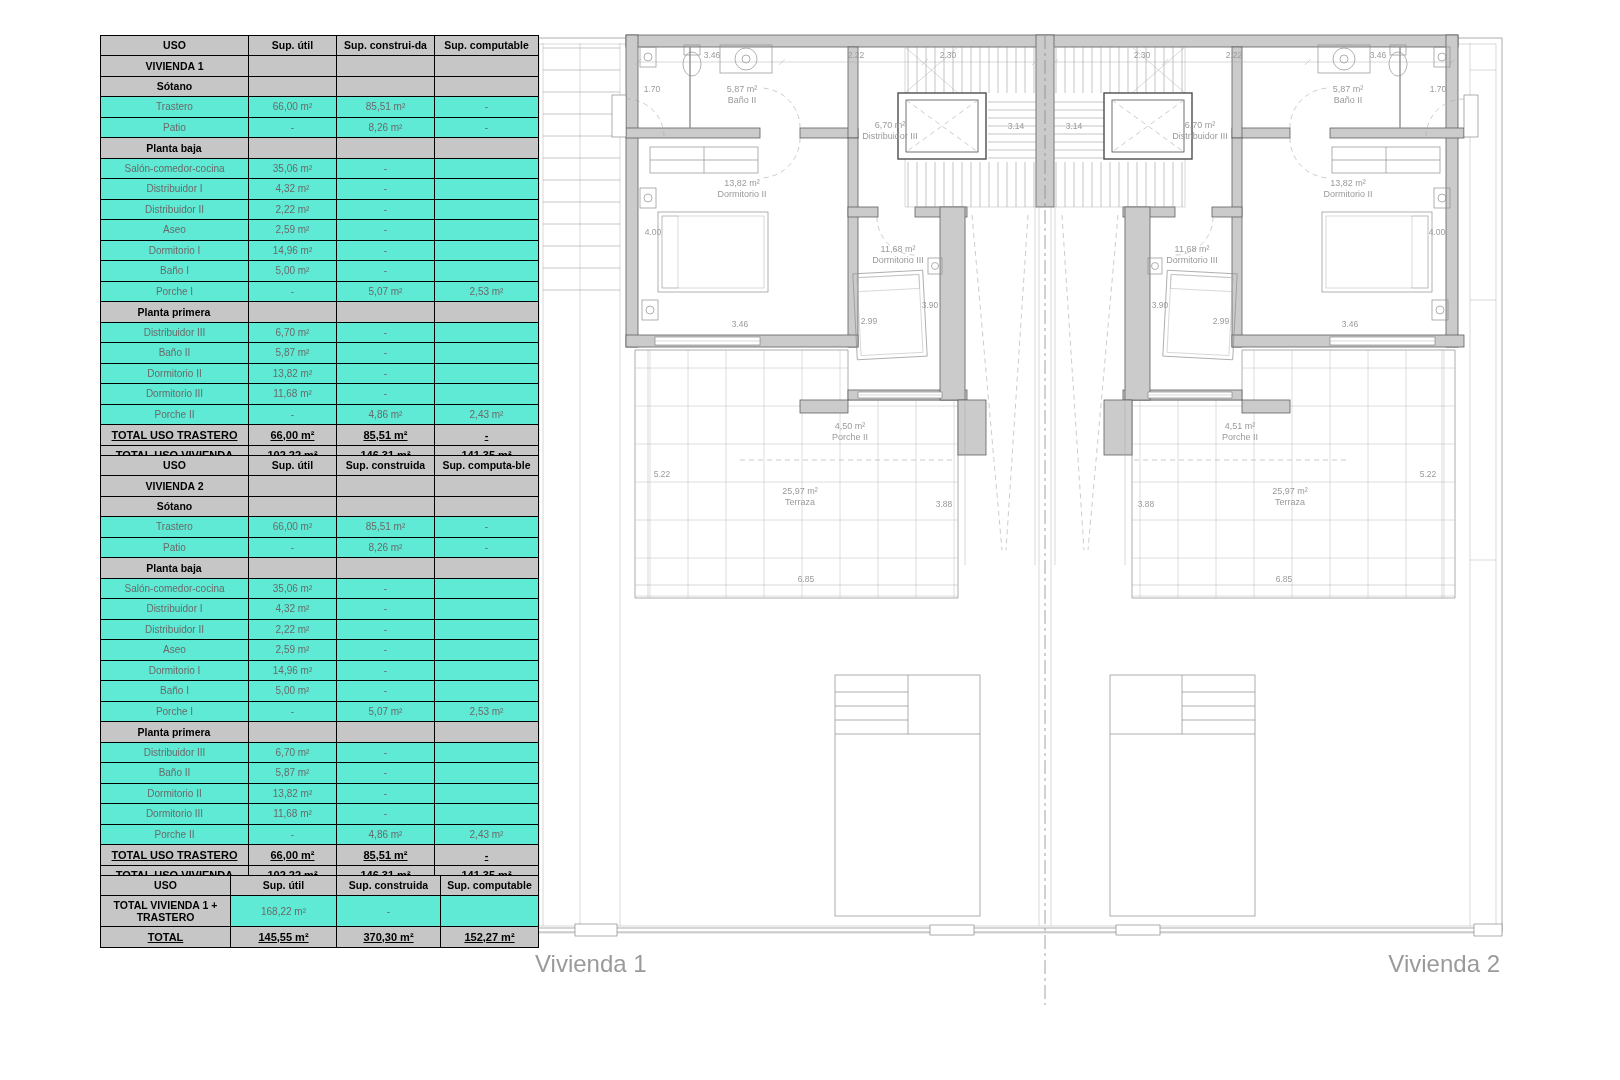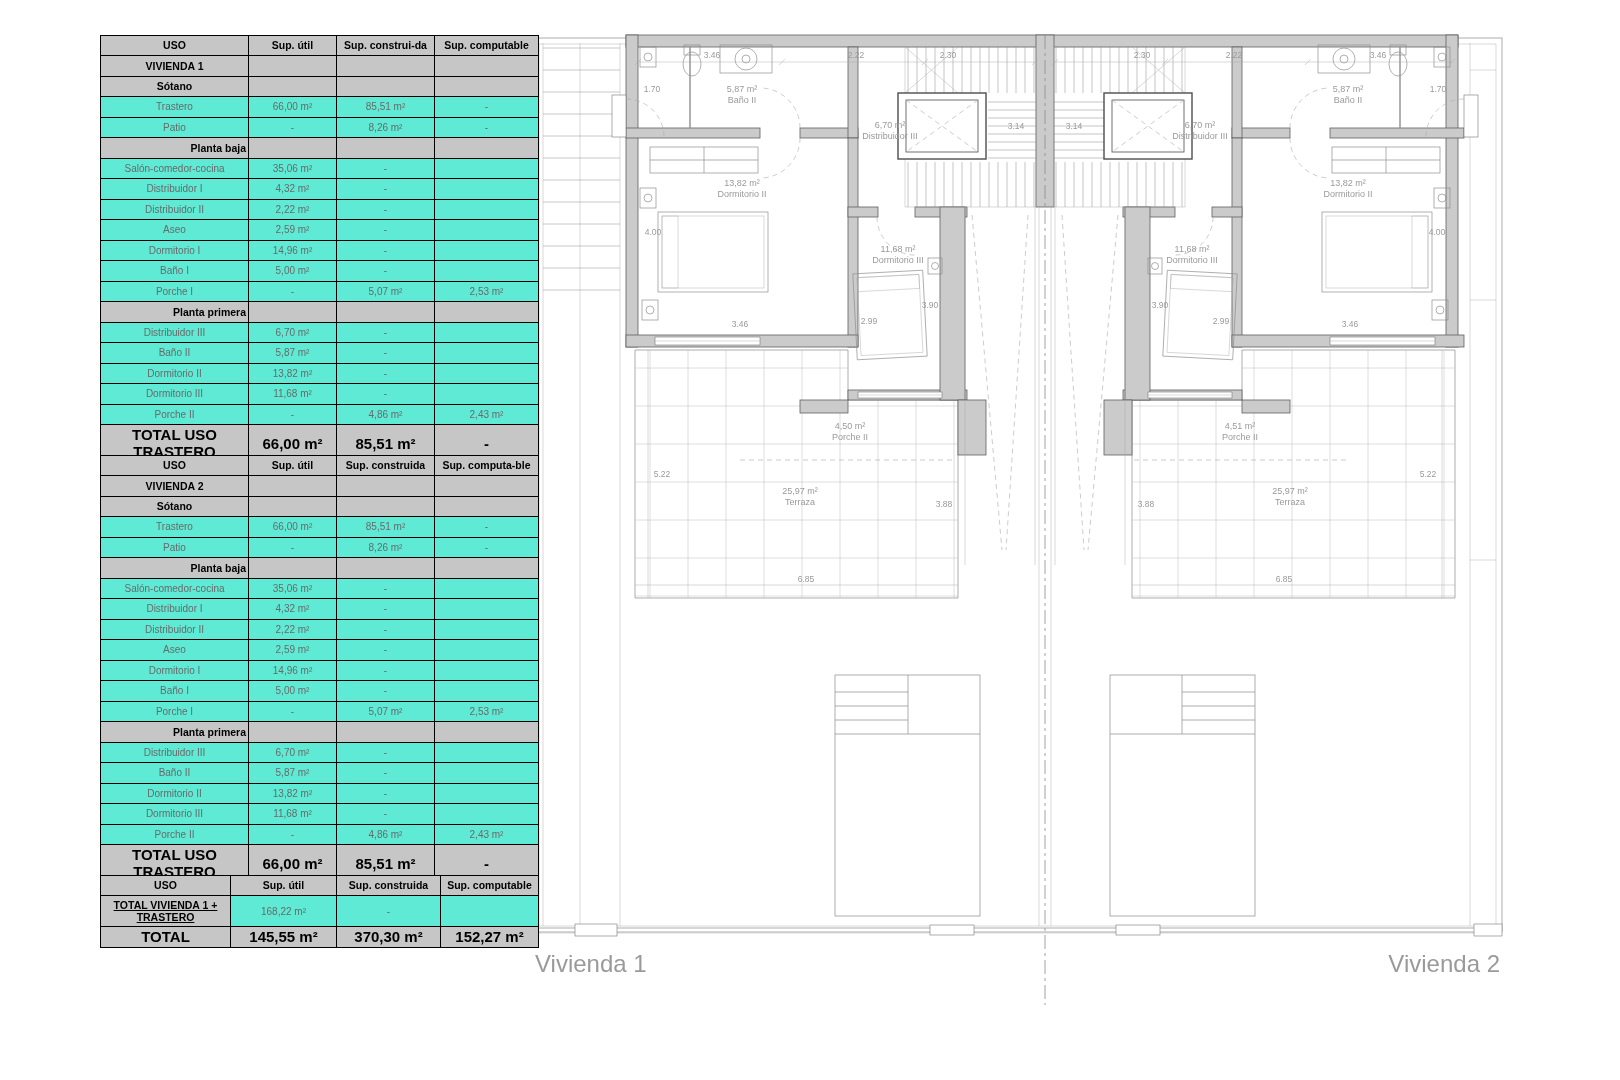--- a/index.html
+++ b/index.html
@@ -7,24 +7,24 @@
        font-family:"Liberation Sans",sans-serif;}
   
   .area-table{position:absolute;left:55px;border-collapse:collapse;width:438px;
               background:#5eead4;table-layout:fixed;z-index:2;margin-left:45px;}
   .area-table td,.area-table th{border:1.6px solid #000;text-align:center;
               padding:1px 2px;overflow:hidden;}
   .area-table th{background:#c6c6c6;font-size:10.5px;font-weight:bold;color:#000;
               height:17px;line-height:1.25;}
   .area-table td{font-size:10px;height:17.5px;color:#6a6a6a;}
   .area-table .row-section td{background:#c6c6c6;color:#000;font-weight:bold;font-size:10.5px;}
-  .area-table .align-left td.c-label{text-align:right;padding-left:1px;}
-  .area-table .row-total td{background:#c6c6c6;color:#000;font-weight:bold;font-size:15px;}
+  .area-table .align-left td.c-label{text-align:center;padding-left:1px;}
+  .area-table .row-total td{background:#c6c6c6;color:#000;font-weight:bold;font-size:11px;text-decoration:underline;}
   .area-table .row-total-label td{height:28px;}
-  .area-table .row-total-label td.c-label{background:#c6c6c6;color:#000;font-weight:bold;font-size:10.5px;line-height:1.15;text-decoration:underline;}
+  .area-table .row-total-label td.c-label{background:#c6c6c6;color:#000;font-weight:bold;font-size:10.5px;line-height:1.15;}
   #table-v1{top:35px;}
   #table-v2{top:455px;}
   #table-tot{top:875px;}
   
   #plan-svg{position:absolute;left:0;top:0;z-index:1;}
   #plan-svg text{font-family:"Liberation Sans",sans-serif;fill:#9a9a9a;}
   .room-label{font-size:9px;text-anchor:middle;}
   .dim-label{font-size:8.5px;text-anchor:middle;}
   .unit-label{font-size:24px;fill:#8c8c8c;}
   .wall{fill:#cbcbcb;stroke:#5f5f5f;stroke-width:0.8;}

